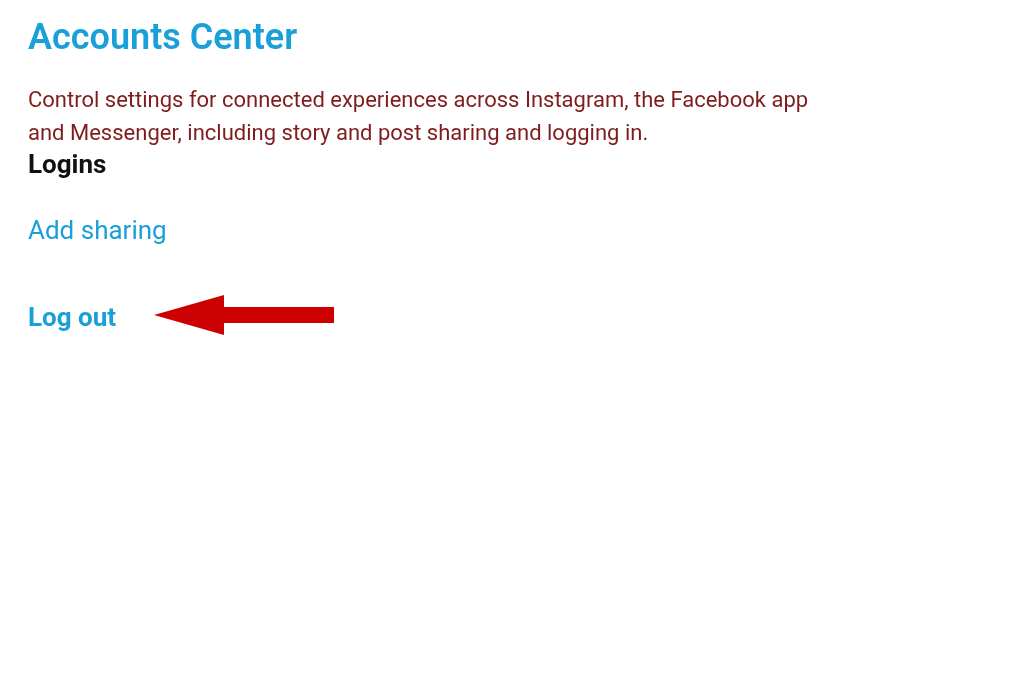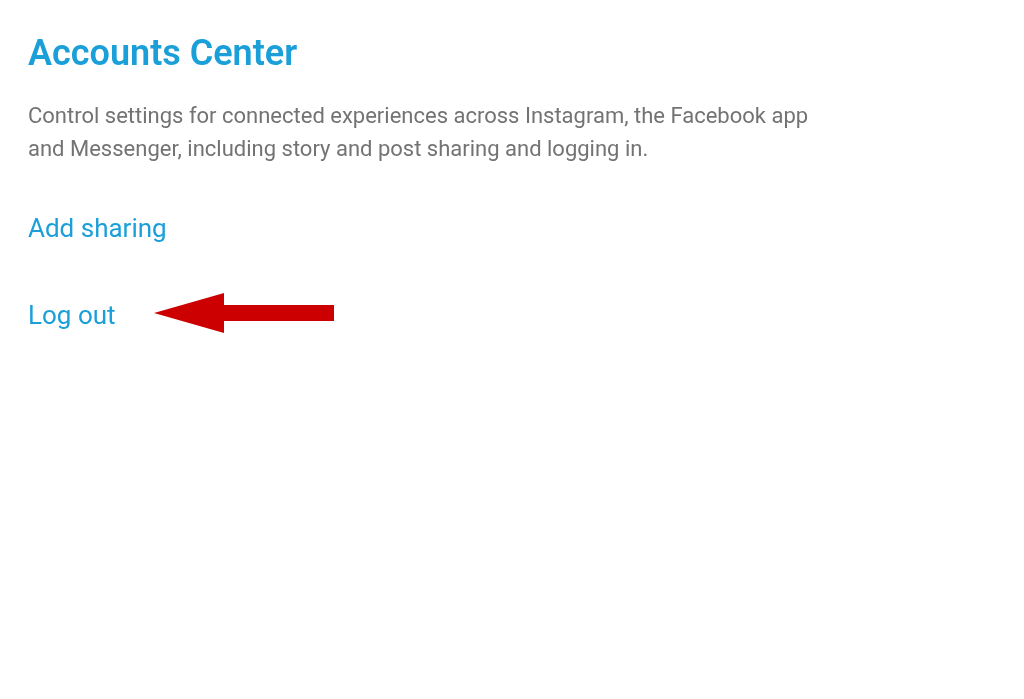--- a/index.html
+++ b/index.html
@@ -10,37 +10,36 @@
 
     body {
       width: 1024px;
       height: 699px;
       background-color: #ffffff;
       font-family: -apple-system, BlinkMacSystemFont, 'Segoe UI', Roboto, Helvetica, Arial, sans-serif;
       overflow: hidden;
     }
 
     .container {
-      padding: 32px 28px;
+      padding: 16px 28px;
       max-width: 100%;
     }
 
     .page-title {
       font-size: 36px;
       font-weight: 600;
       color: #1a9fd8;
       margin-bottom: 24px;
       line-height: 1.2;
     }
 
     .description {
       font-size: 22px;
-      color: #737373;
+      color: #7f1d1d;
       line-height: 1.5;
-      margin-bottom: 48px;
       max-width: 820px;
     }
 
     .section-title {
       font-size: 26px;
       font-weight: 700;
       color: #111111;
       margin-bottom: 36px;
     }
 
@@ -56,40 +55,41 @@
 
     .log-out-row {
       display: flex;
       align-items: center;
       gap: 0px;
     }
 
     .log-out-link {
       font-size: 26px;
       color: #1a9fd8;
-      font-weight: 400;
+      font-weight: 700;
       cursor: pointer;
       text-decoration: none;
     }
 
     .arrow-container {
       display: flex;
       align-items: center;
       margin-left: 18px;
     }
   </style>
 </head>
 <body>
 
 <div class="container">
 
   <h1 class="page-title">Accounts Center</h1>
 
   <p class="description">Control settings for connected experiences across Instagram, the Facebook app and Messenger, including story and post sharing and logging in.</p>
 
+  <h2 class="section-title">Logins</h2>
 
   <a class="action-link" href="#">Add sharing</a>
 
   <div class="log-out-row">
     <a class="log-out-link" href="#">Log out</a>
 
     <div class="arrow-container">
       <span>
         <svg width="220" height="60" viewBox="0 0 220 60" xmlns="http://www.w3.org/2000/svg">
 

